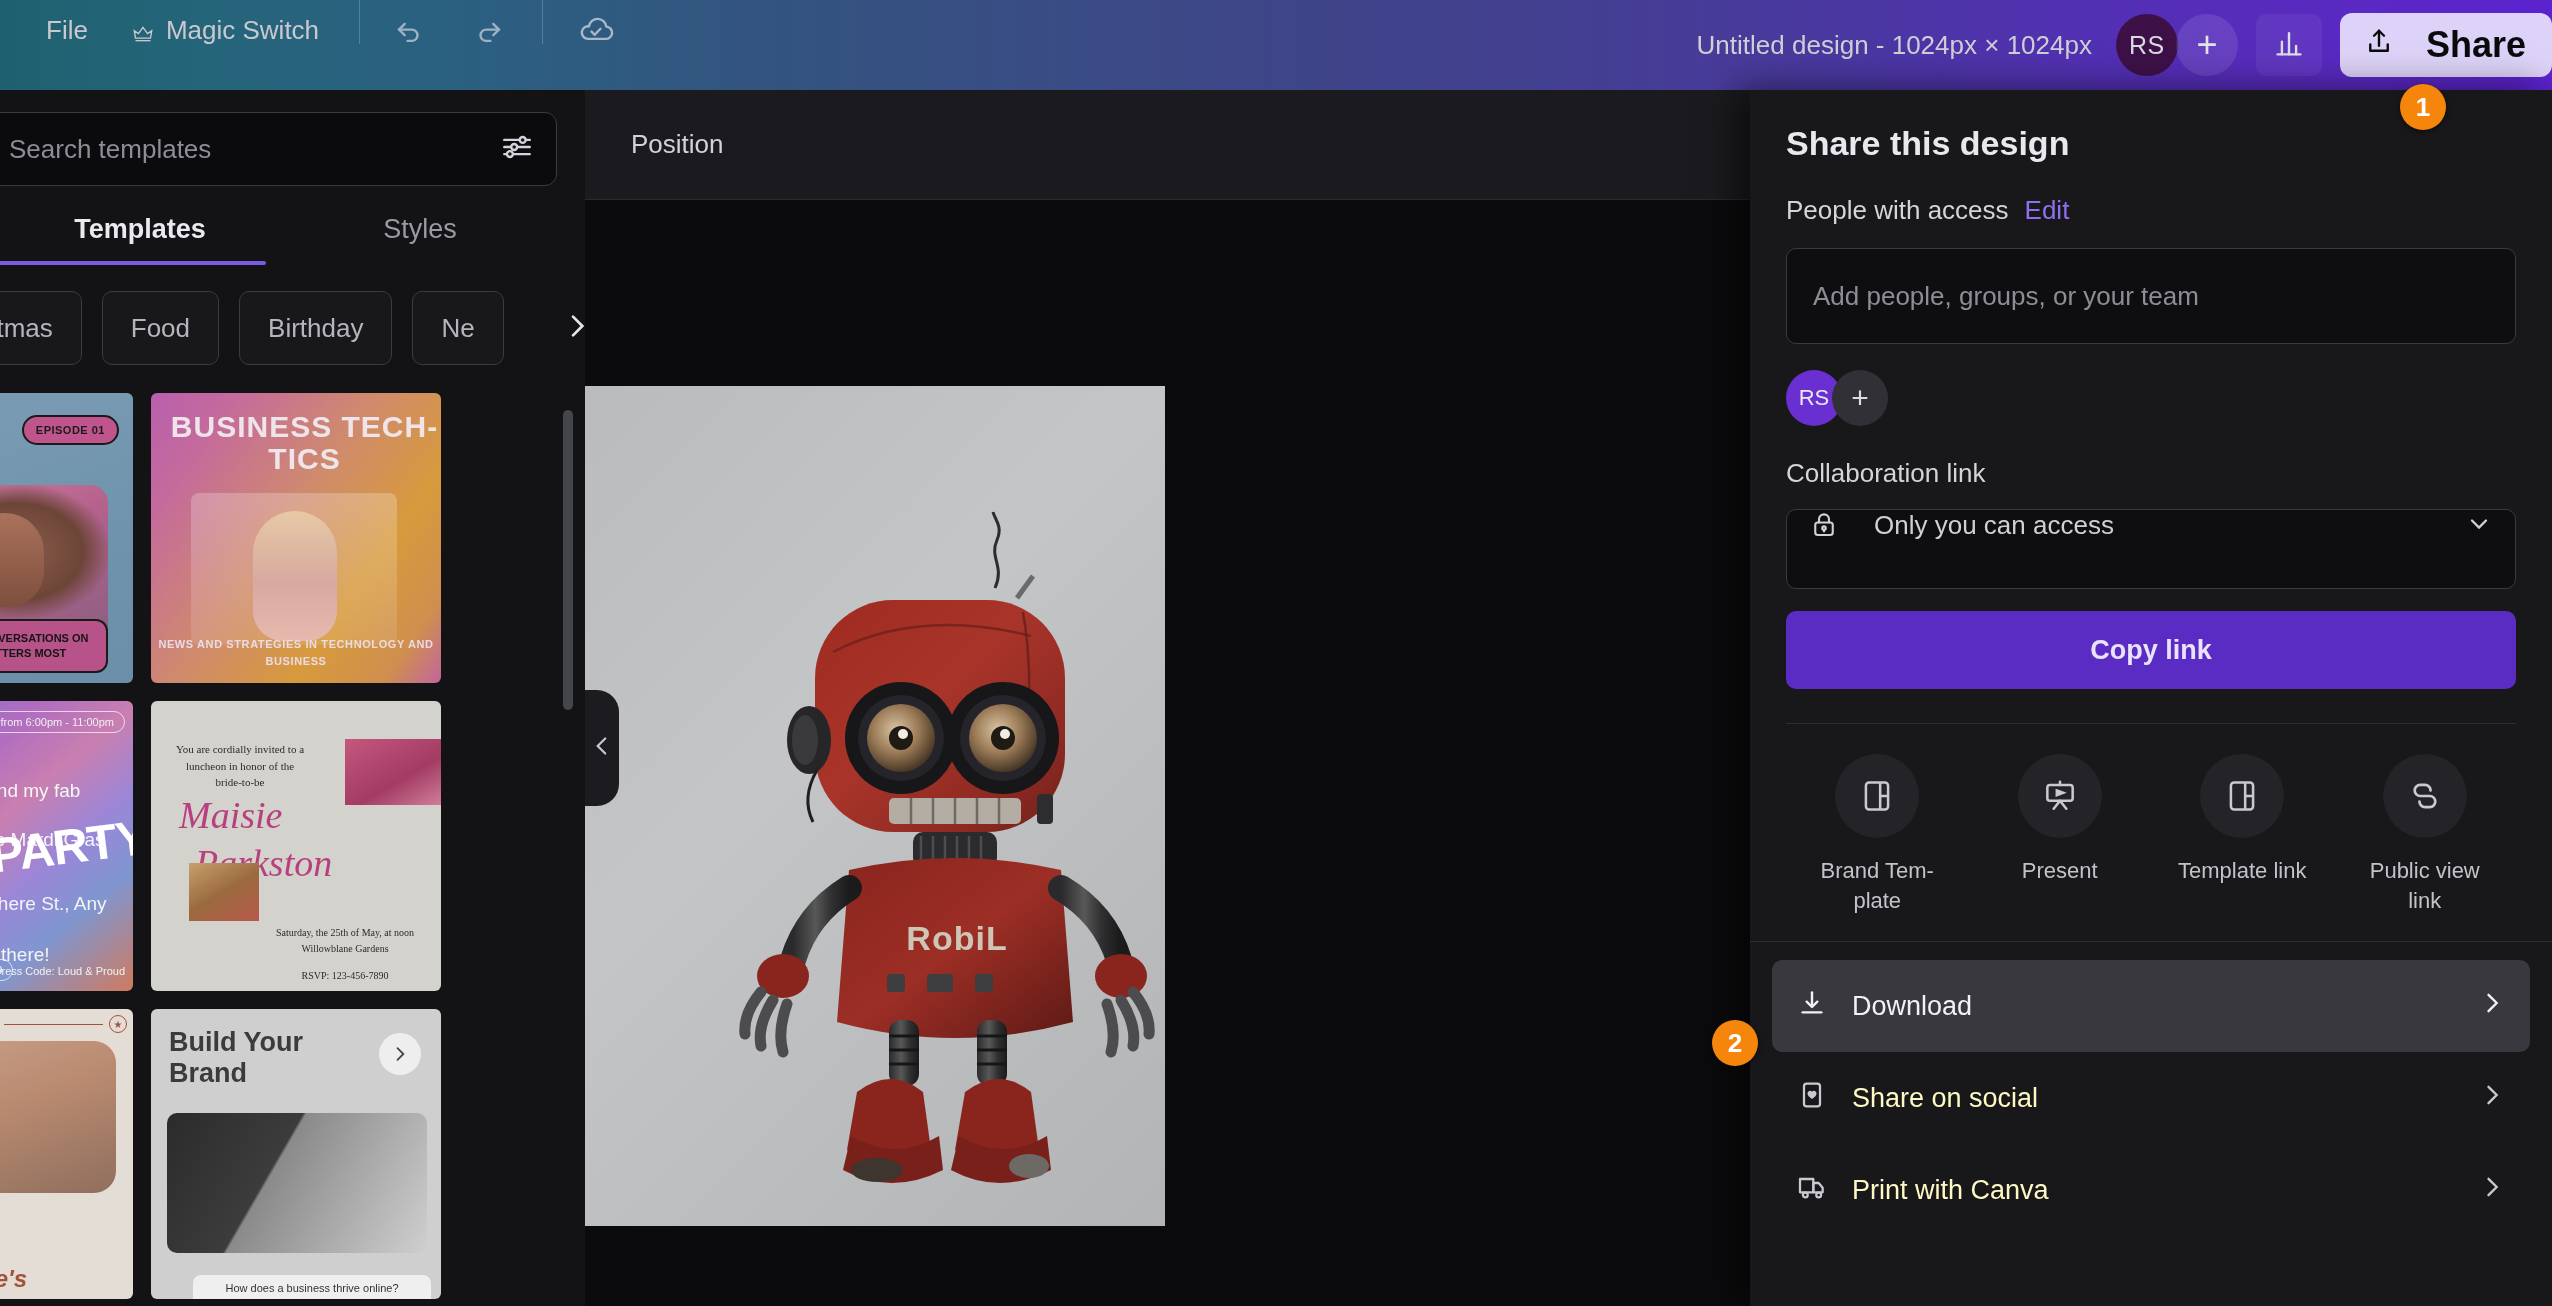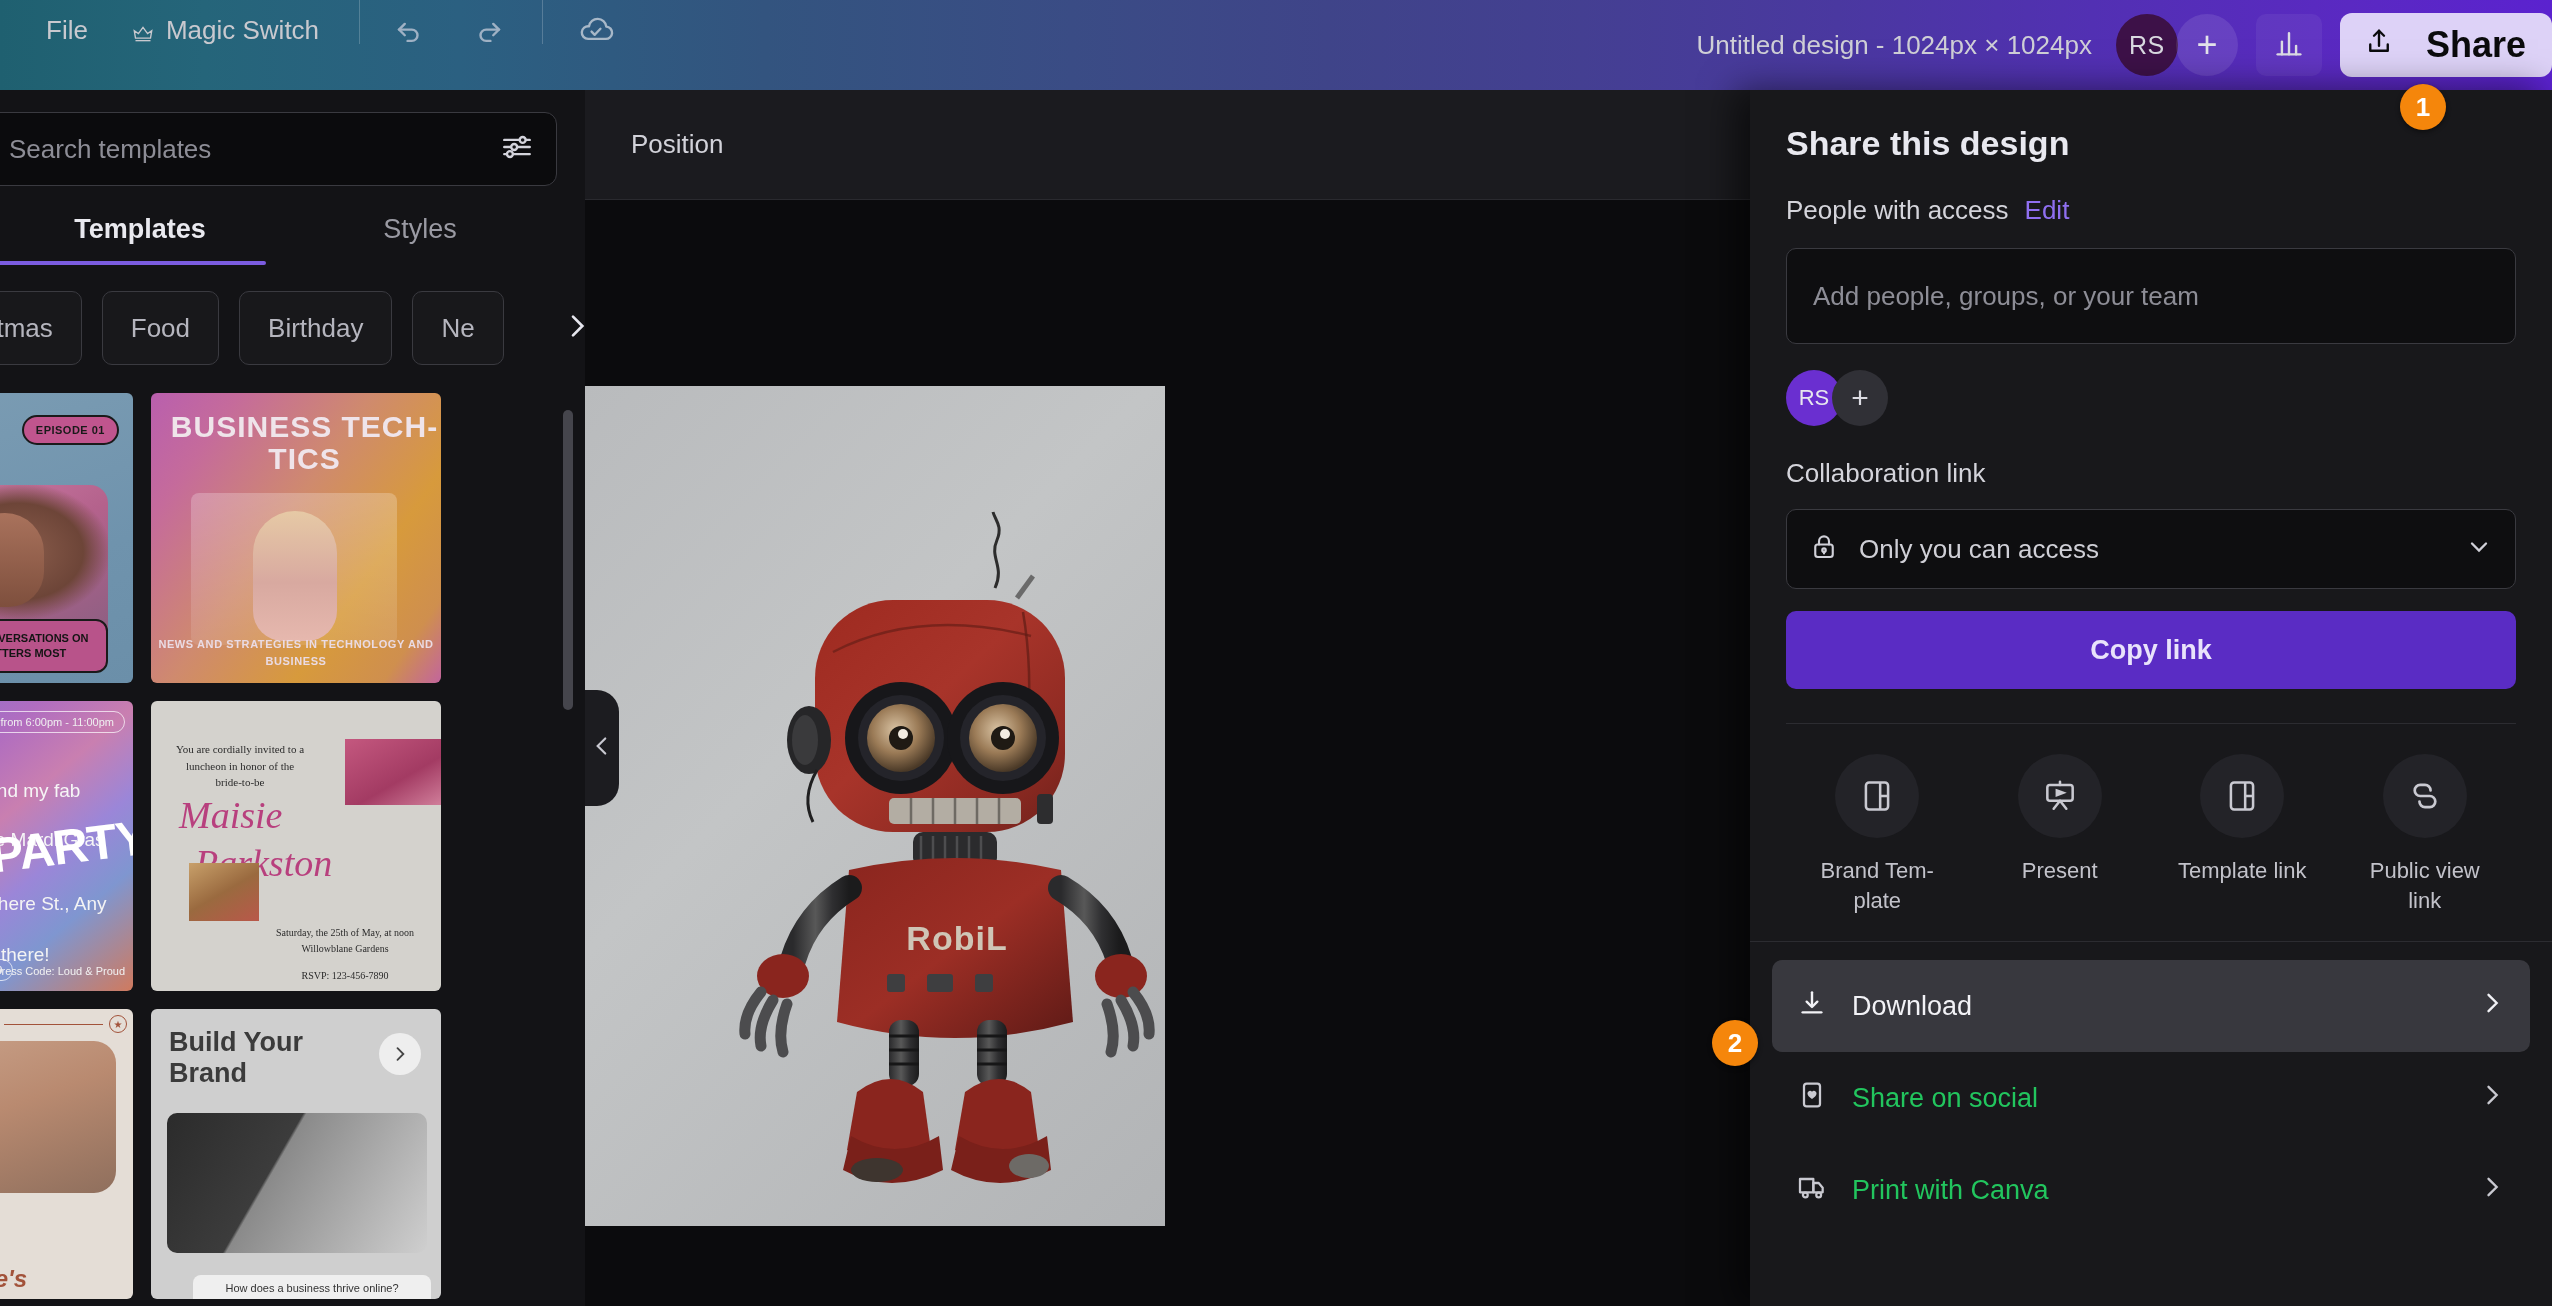--- a/index.html
+++ b/index.html
@@ -255,21 +255,21 @@
   .p-plus {
     width: 56px; height: 56px; border-radius: 50%;
     background: #303036; color: #dcdce3; font-size: 30px; font-weight: 300;
     display: flex; align-items: center; justify-content: center;
     margin-left: -10px; cursor: pointer;
   }
   .sp-collab { margin-top: 32px; color: #d4d4db; font-size: 26px; }
   .sp-select {
     margin-top: 20px; height: 80px; border-radius: 10px;
     background: #0e0e10; border: 1px solid #3a3a40;
-    display: flex; align-items: center; gap: 20px; padding: 0 22px;
+    display: flex; gap: 35px; padding: 0 22px;
     cursor: pointer;
   }
   .sp-select .val { color: #cfcfd6; font-size: 26px; flex: 1; }
   .copy-btn {
     margin-top: 22px; height: 78px; border-radius: 10px;
     background: #5a2cc4; color: #e9e3fb; font-size: 27px; font-weight: 700;
     display: flex; align-items: center; justify-content: center; cursor: pointer;
   }
   .sp-divider { margin-top: 34px; height: 1px; background: #2c2c31; }
 
@@ -282,21 +282,21 @@
     width: 84px; height: 84px; border-radius: 50%; background: #232328;
     display: flex; align-items: center; justify-content: center;
   }
   .opt .cap { color: #c2c2ca; font-size: 22px; text-align: center; line-height: 1.35; width: 132px;}
   .sp-divider2 { height: 1px; background: #2c2c31; margin-top: 14px; }
 
   .menu { padding: 18px 22px 0 22px; }
   .menu-item {
     display: flex; align-items: center; gap: 24px;
     height: 92px; border-radius: 10px; padding: 0 24px;
-    color: #22c55e; font-size: 27px; cursor: pointer;
+    color: #fef9c3; font-size: 27px; cursor: pointer;
   }
   .menu-item.hover { background: #38383e; color: #f2f2f6; }
   .menu-item .mlbl { flex: 1; }
   svg { flex: none; }
 </style>
 </head>
 <body>
 
 <div class="app">
 

